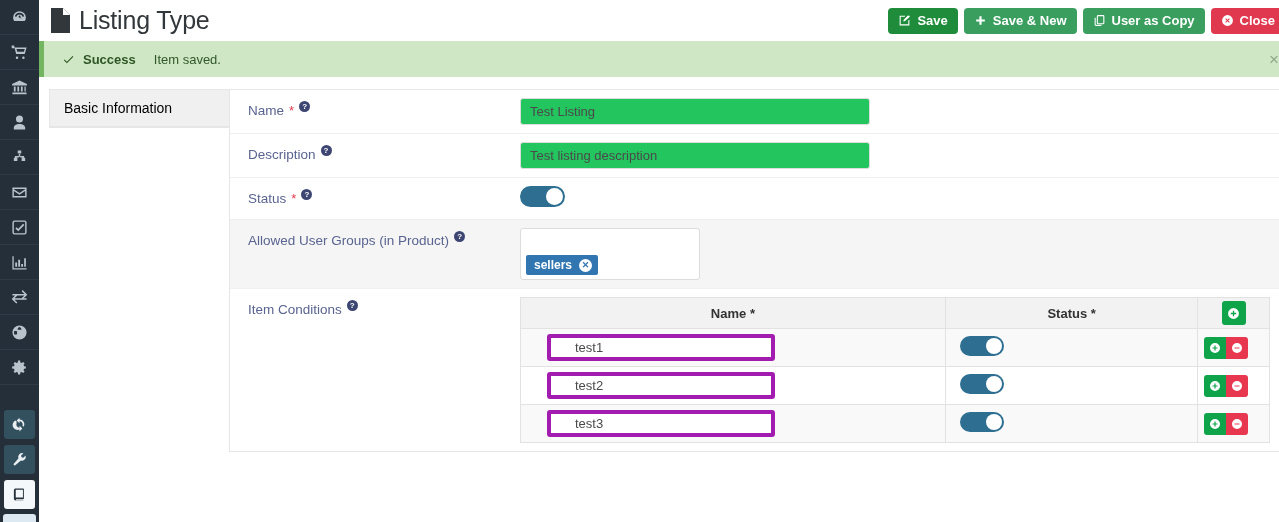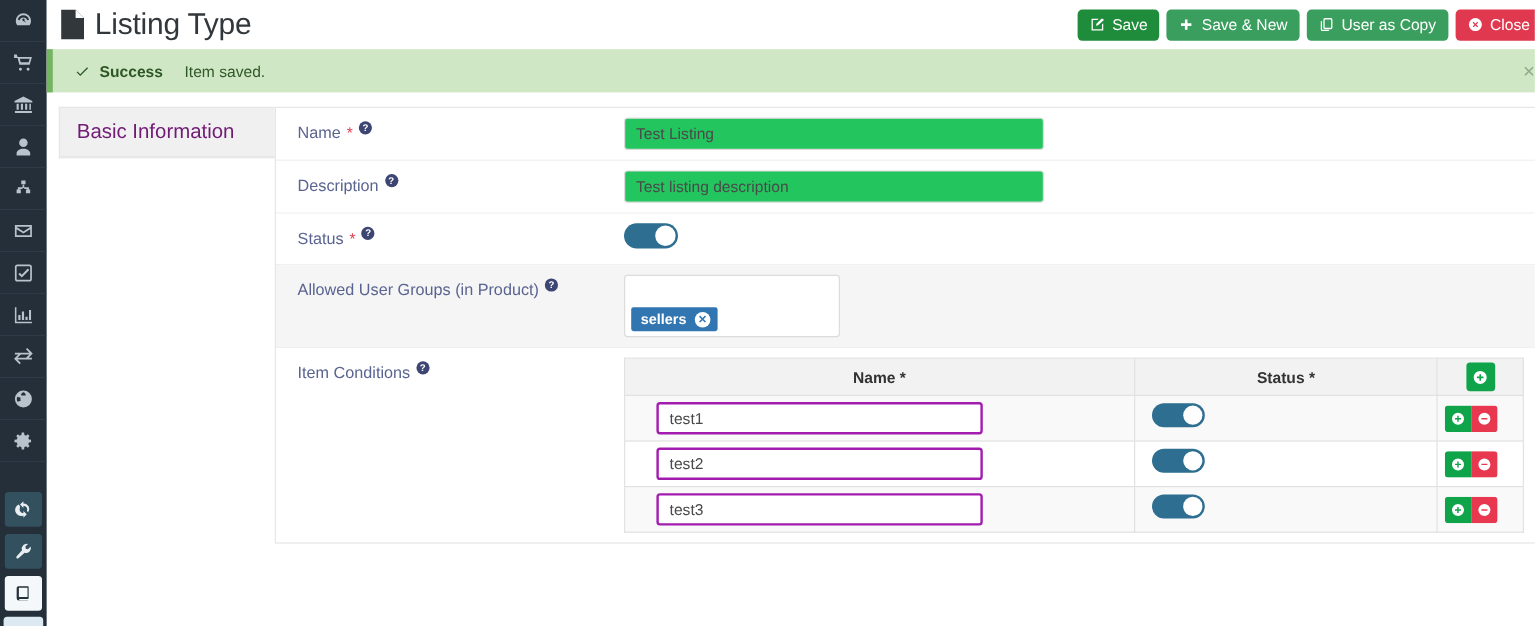--- a/index.html
+++ b/index.html
@@ -56,21 +56,21 @@
   .page-title {
     font-size: 25px; color: #32373b; font-weight: 400;
     letter-spacing: -0.2px; white-space: nowrap;
   }
   .toolbar { margin-left: auto; display: flex; align-items: center; gap: 6px; }
   .btn {
     display: inline-flex; align-items: center; gap: 6px;
     height: 26px; padding: 0 10px;
     border: none; border-radius: 4px;
     font-size: 13px; color: #fff; font-family: inherit;
-    cursor: pointer; white-space: nowrap; line-height: 1;
+    cursor: pointer; white-space: nowrap; line-height: 1; font-weight: bold;
   }
   .btn svg { display: block; }
   .btn-save { background: #1e8c3a; }
   .btn-saveclose { background: #2d6b8c; }
   .btn-savenew { background: #3a9e5f; }
   .btn-savecopy { background: #3a9e5f; }
   .btn-close { background: #e0394f; }
 
   
   .alert {
@@ -96,21 +96,21 @@
   .content { display: flex; padding: 12px 10px 0 10px; gap: 0; align-items: flex-start; }
 
   .tabpanel {
     width: 180px; min-width: 180px;
     background: #fbfbfb;
     border: 1px solid #e6e6e6;
     border-right: none;
   }
   .tab-item {
     padding: 10px 14px;
-    font-size: 17px; color: #701a75;
+    font-size: 14px; color: #000000;
     background: #f0f0f0;
     cursor: pointer;
     border-bottom: 1px solid #e6e6e6;
   }
 
   .form-panel {
     flex: 1;
     border: 1px solid #e6e6e6;
     background: #fff;
     min-height: 348px;
@@ -194,23 +194,23 @@
   .tbl th.col-act { width: 64px; padding: 3px; }
   .tbl td {
     border: 1px solid #e2e2e2; padding: 5px 6px; height: 38px;
     background: #fff;
   }
   .tbl tr.shaded td { background: #f9f9f9; }
   .tbl td.c-name { padding-left: 26px; }
   .tbl td.c-status { padding-left: 14px; }
   .tbl td.c-act { padding: 4px 6px; text-align: left; }
   .row-input {
-    width: 272px; height: 27px;
-    border: 2px solid #a21caf; border-radius: 3px;
-    padding: 0 9px; font-size: 13px; color: #4a4a4a;
+    width: 228px; height: 27px;
+    border: 4px solid #a21caf; border-radius: 3px;
+    padding: 0 24px; font-size: 13px; color: #4a4a4a;
     font-family: inherit; outline: none; background: #fff;
   }
   .ibtn {
     width: 22px; height: 22px; border: none; padding: 0;
     display: inline-flex; align-items: center; justify-content: center;
     color: #fff; cursor: pointer; font-family: inherit;
   }
   .ibtn.add { background: #0fa34a; }
   .ibtn.del { background: #e8384f; }
   .ibtn.lone { width: 24px; height: 24px; border-radius: 3px; }

